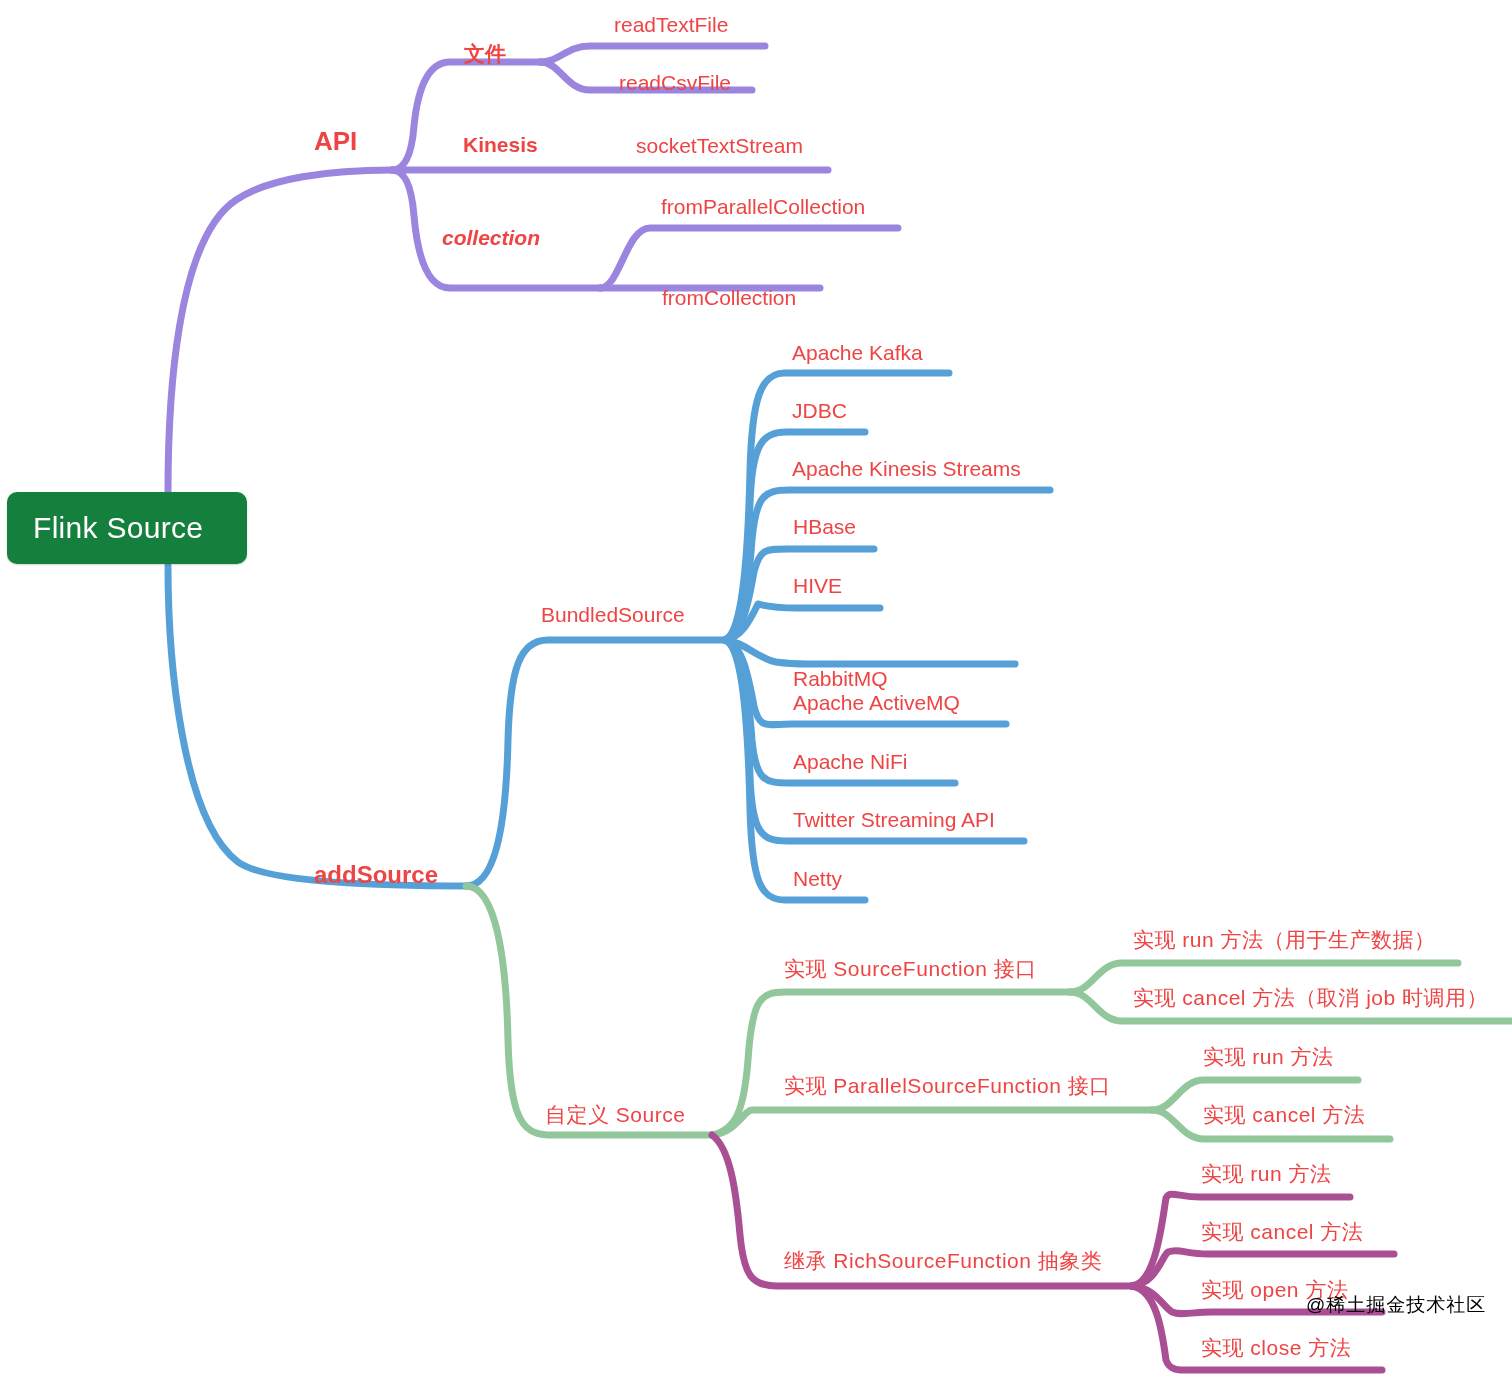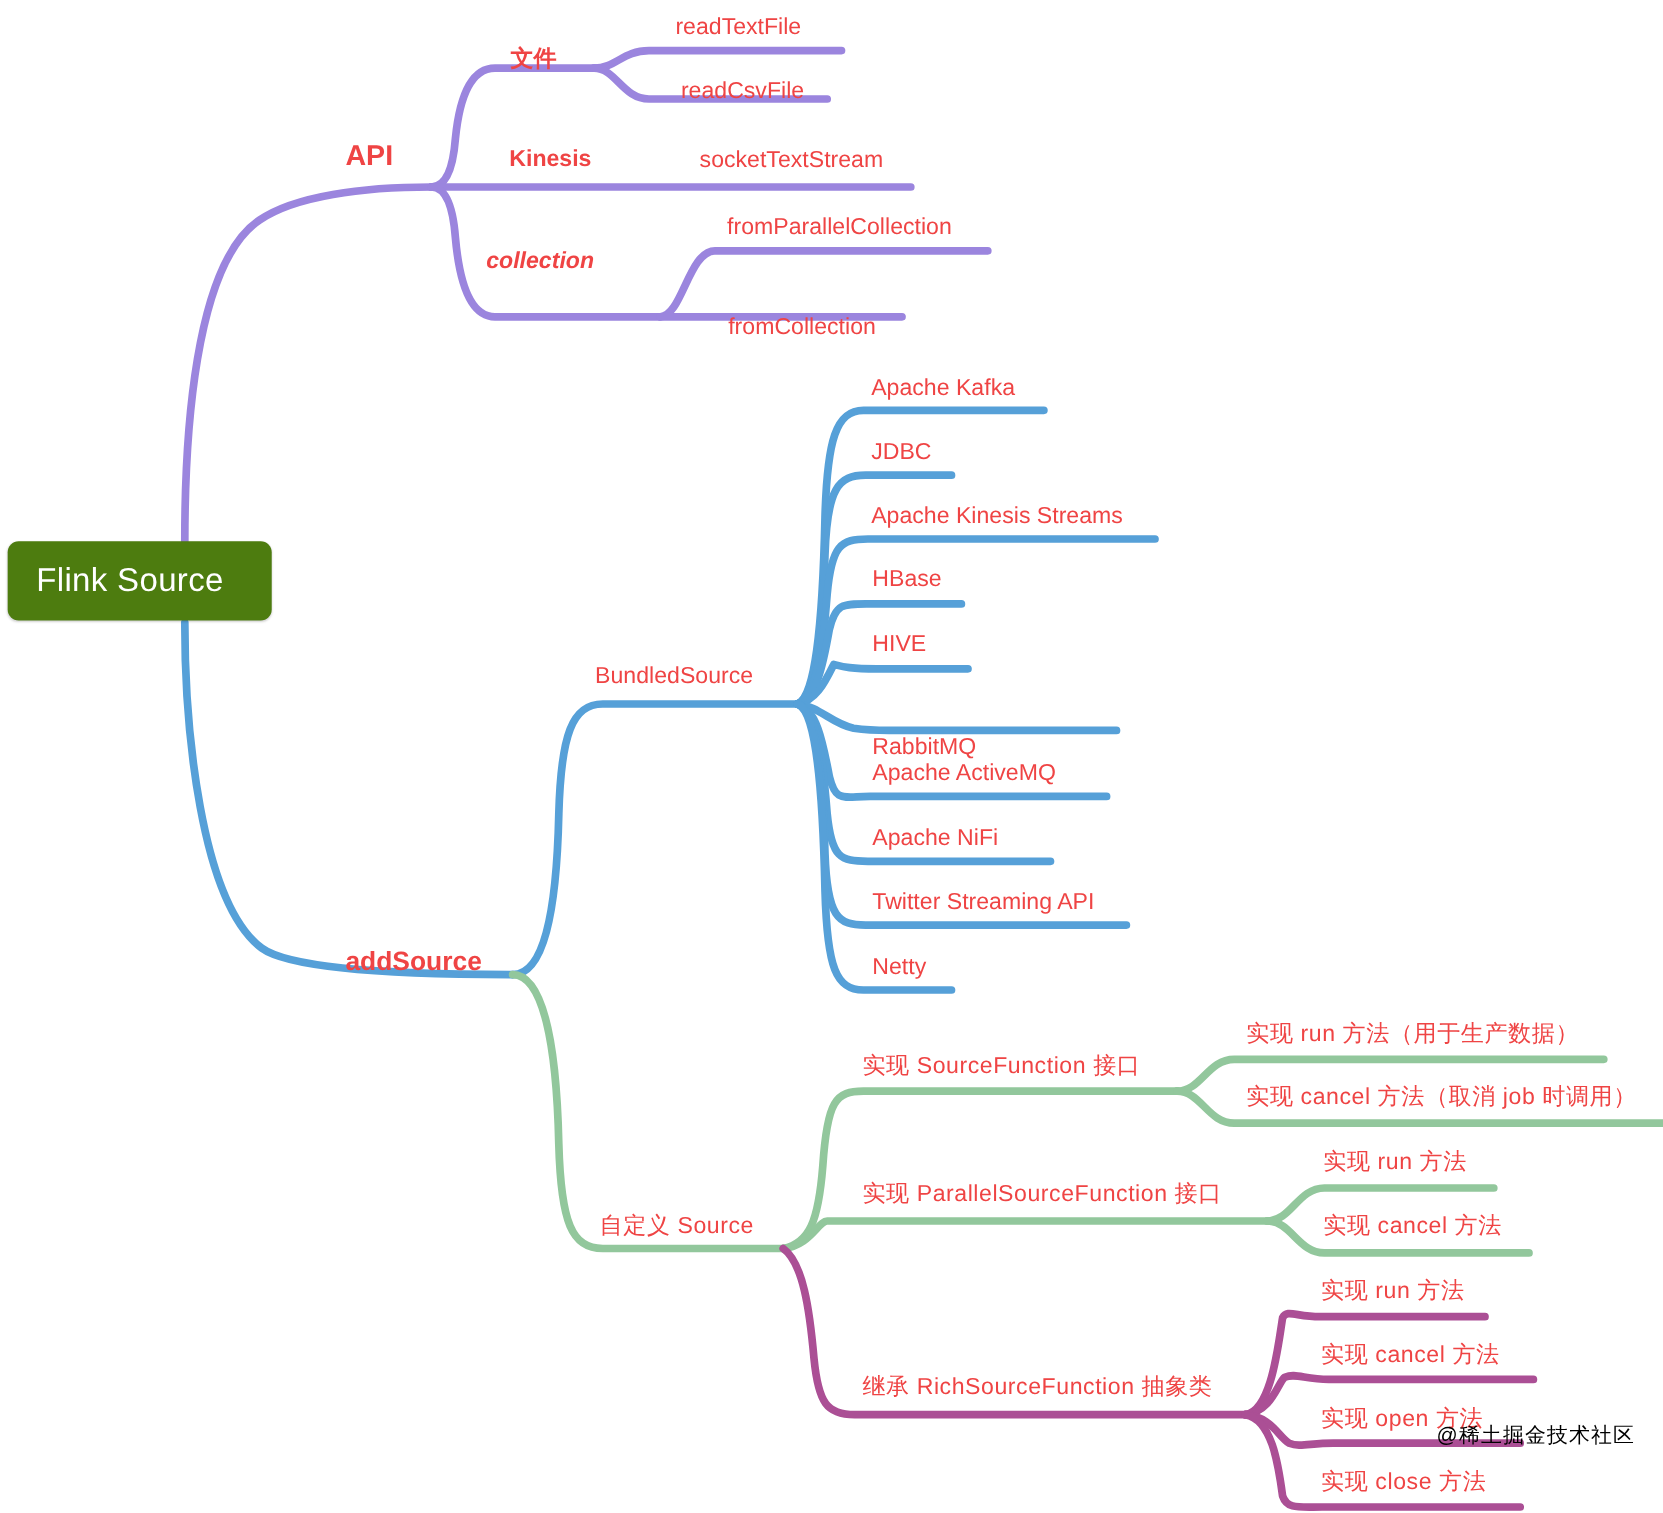--- a/index.html
+++ b/index.html
@@ -12,21 +12,21 @@
   .edge{fill:none;stroke-linecap:round;stroke-linejoin:round;}
   .lbl{position:absolute;white-space:nowrap;color:#ef4444;line-height:1;}
   .lbl.l1{font-size:26px;font-weight:bold;}
   .lbl.l1b{font-size:24px;font-weight:bold;}
   .lbl.l2{font-size:21px;font-weight:bold;}
   .lbl.l2r{font-size:21px;font-weight:normal;}
   .lbl.leaf{font-size:21px;font-weight:normal;}
   .lbl.leafcjk{font-size:21px;font-weight:normal;letter-spacing:.5px;}
   #root-node{
     position:absolute;left:7px;top:492px;width:240px;height:72px;
-    background:#4d7c0f;border-radius:10px;
+    background:#15803d;border-radius:10px;
     display:flex;align-items:center;justify-content:flex-start;
     box-shadow:0 1px 2px rgba(0,0,0,.18);
   }
   #root-node .root-text{
     color:#ffffff;font-size:30px;font-weight:normal;padding-left:26px;letter-spacing:.3px;
   }
   #watermark{
     position:absolute;left:1306px;top:1292px;font-size:19px;color:#000000;
     white-space:nowrap;letter-spacing:1px;
   }

